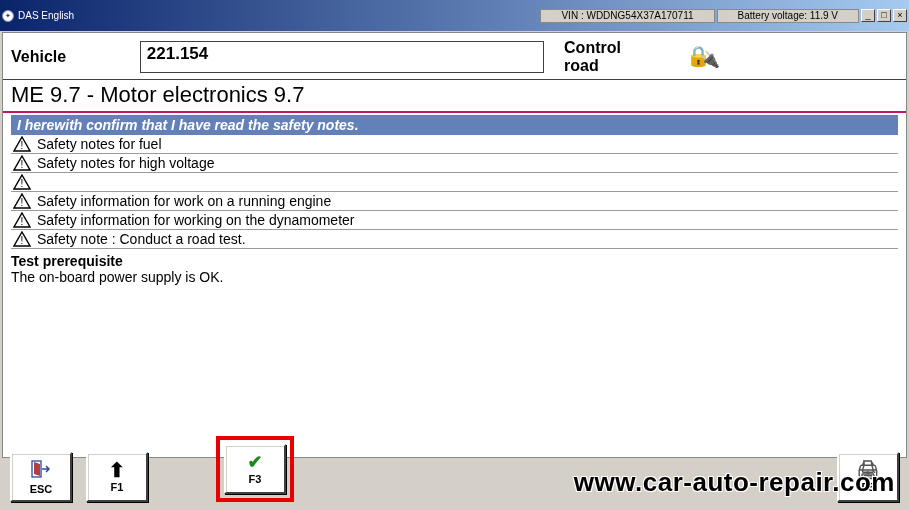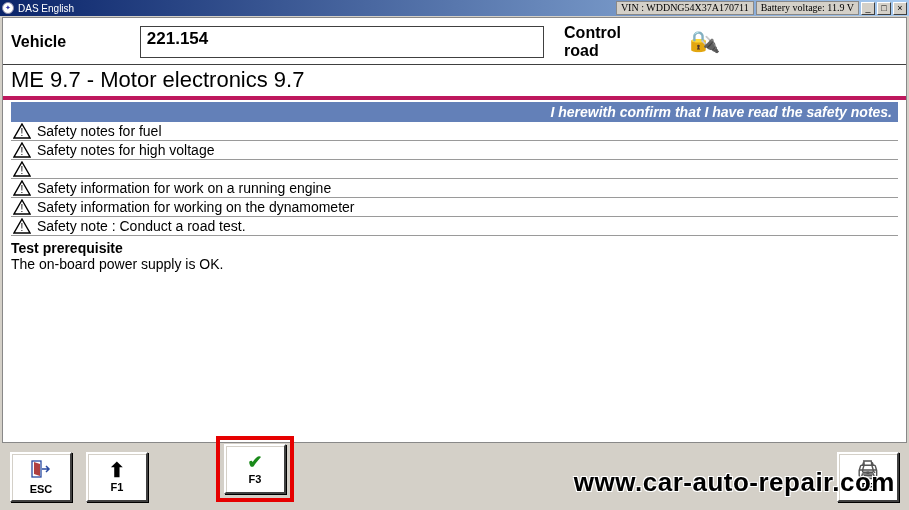--- a/index.html
+++ b/index.html
@@ -6,21 +6,21 @@
   body {
     font-family: Arial, Helvetica, sans-serif;
     font-size: 13px;
     background: #d4d0c8;
     width: 909px;
     height: 510px;
     overflow: hidden;
     position: relative;
   }
   .titlebar {
-    height: 16px;
+    height: 31px;
     background: linear-gradient(to right, #0a246a, #a6caf0);
     color: #fff;
     display: flex;
     align-items: center;
     padding: 0 2px;
     font-size: 10px;
   }
   .titlebar .mb-logo {
     width: 12px; height: 12px;
     border: 1px solid #88a;
@@ -32,26 +32,25 @@
     font-size: 7px;
     background: #fff;
     color: #33a;
   }
   .titlebar .title-text { flex: 0 0 auto; font-weight: 400; }
   .titlebar .spacer { flex: 1; }
   .titlebar .status-block {
     background: #d4d0c8;
     color: #000;
     border: 1px solid #888;
-    padding: 0 4px;
+    padding: 0 20px;
     margin-left: 2px;
     font-size: 10px;
     height: 14px;
     line-height: 12px;
-    font-family: Liberation Serif, serif;
   }
   .titlebar .win-btn {
     width: 14px; height: 13px;
     background: #d4d0c8;
     border: 1px solid #fff;
     border-right-color: #404040;
     border-bottom-color: #404040;
     margin-left: 2px;
     font-size: 9px;
     line-height: 11px;
@@ -99,38 +98,37 @@
     margin-right: 186px;
   }
   .header-row .cu-icon .lock {
     position: absolute; left: 6px; top: 2px; font-size: 20px; color: #c9a227;
   }
   .header-row .cu-icon .plug {
     position: absolute; left: 20px; top: 8px; font-size: 16px; color: #555;
   }
   .ecu-title {
     border-top: 1px solid #404040;
-    border-bottom: 4px solid #be185d;
+    border-bottom: 2px solid #be185d;
     padding: 2px 4px 3px 8px;
     font-size: 22px;
   }
   .content {
     padding: 0 8px;
     flex: 1;
     overflow: hidden;
   }
   .confirm-bar {
     background: #6380b8;
     color: #fff;
     font-style: italic;
     font-weight: bold;
     padding: 2px 6px;
     font-size: 14px;
     margin-top: 2px;
-    text-align: right;
   }
   .note-row {
     display: flex;
     align-items: center;
     gap: 6px;
     border-bottom: 1px solid #9a9a9a;
     padding: 1px 2px;
     font-size: 14px;
   }
   .note-row .warn {

